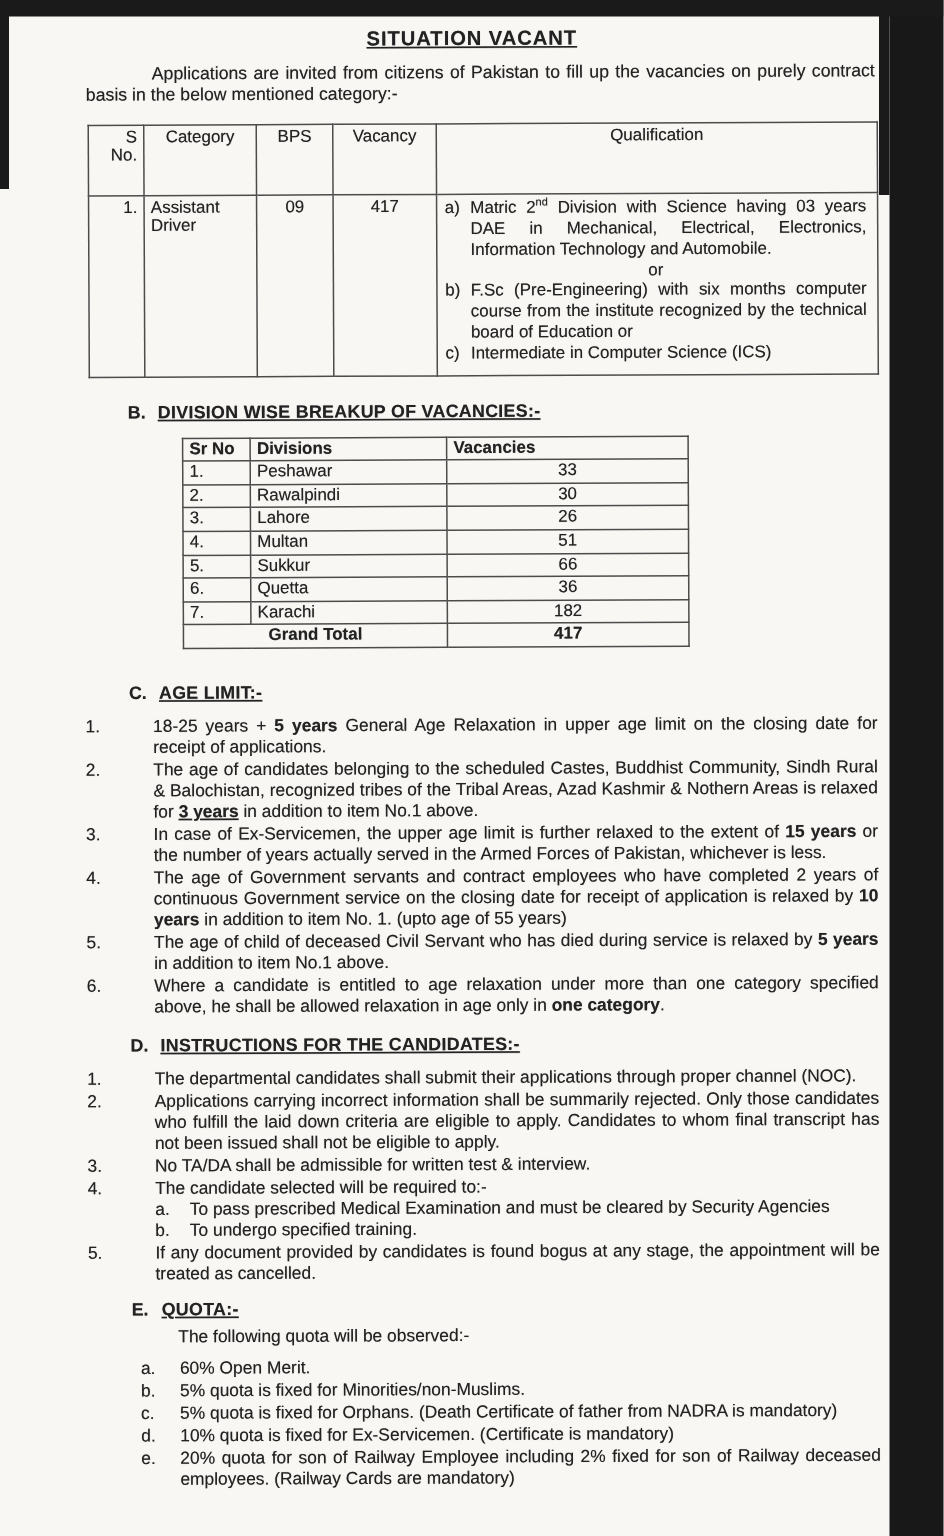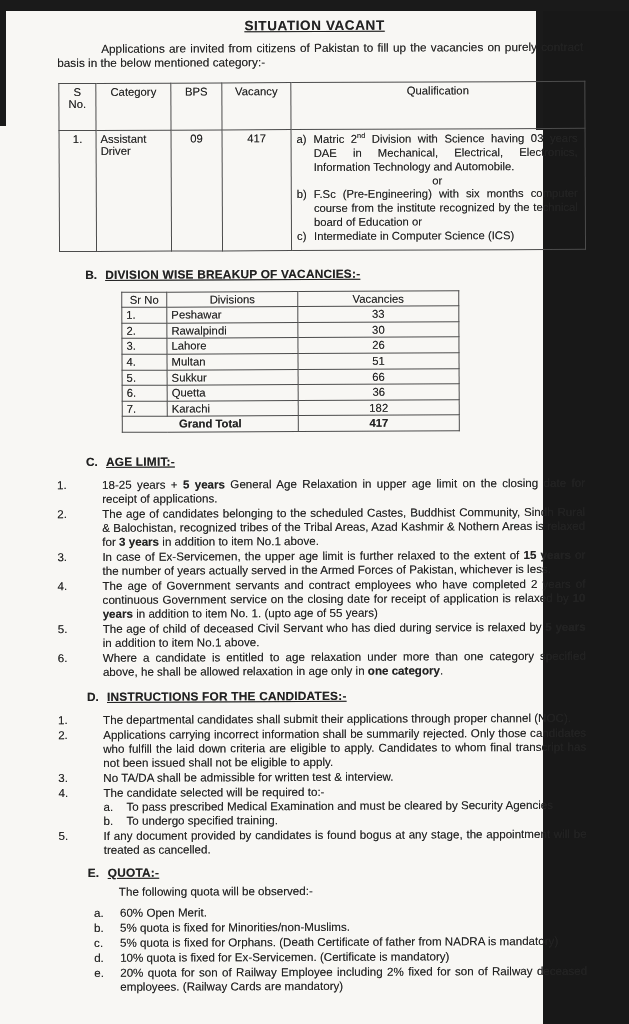--- a/index.html
+++ b/index.html
@@ -3,21 +3,21 @@
 <meta charset="utf-8">
 <style>
   html,body{margin:0;padding:0;}
   body{
     width:629px;height:1024px;overflow:hidden;
     background:#181818;
     font-family:"Liberation Sans",sans-serif;
     -webkit-font-smoothing:antialiased;
   }
   .page{
-    position:relative;width:543px;height:1024px;
+    position:relative;width:593px;height:1024px;
     background:#f8f7f4;
     color:#222;
     text-shadow:0 0 0.5px rgba(50,50,50,.55);
   }
   .scan-bar-top{position:absolute;top:0;left:0;width:629px;height:11px;background:#1a1a1a;}
   .scan-bar-left{position:absolute;top:0;left:0;width:6px;height:126px;background:#1a1a1a;}
   .scan-bar-right{position:absolute;top:0;right:0;width:7px;height:130px;background:#1a1a1a;}
   .content{position:absolute;top:11px;left:0;width:629px;transform:rotate(-0.25deg);transform-origin:50% 0;}
 
   .title{
@@ -28,39 +28,39 @@
   .intro{
     margin:8px 46px 0 57px;
     font-size:11.8px;line-height:14px;text-align:justify;text-indent:44px;
   }
 
   table{border-collapse:collapse;font-size:11.3px;color:#222;}
   td,th{border:1px solid #4c4c4c;padding:2px 4px;font-weight:normal;vertical-align:top;}
 
   .t1{margin:13px 0 0 58px;width:527px;}
   .t1 th{text-align:center;vertical-align:top;height:42px;}
-  .t1 .c-sno{width:28px;text-align:center;}
+  .t1 .c-sno{width:28px;text-align:right;}
   .t1 .c-cat{width:66px;}
   .t1 .c-bps{width:42px;text-align:center;margin-top:32px;}
   .t1 .c-vac{width:60px;text-align:center;margin-top:36px;}
   .t1 .c-qual{padding:3px 7px 6px 5px;}
   .q-item{display:flex;line-height:13.8px;}
   .q-label{flex:0 0 17px;}
   .q-text{flex:1;text-align:justify;}
   .q-or{text-align:center;line-height:14px;}
 
   .sec-head{margin:0 0 0 84px;font-size:11.9px;font-weight:bold;}
   .sec-head .letter{display:inline-block;width:20px;}
   .sec-head .htxt{text-decoration:underline;letter-spacing:.2px;}
 
   .t2{margin:10px 0 0 120px;width:338px;}
   .t2 td,.t2 th{padding:1px 4px;line-height:12.6px;}
   .t2 .c2-sno{width:36px;}
   .t2 .c2-div{width:122px;}
-  .t2 th{text-align:center;}
+  .t2 th{text-align:left;font-weight:bold;}
   .t2 .d-name{}
   .t2 .d-num{text-align:center;margin-left:11px;}
   .t2 .total-label{text-align:center;font-weight:bold;}
   .t2 .total-val{text-align:center;font-weight:bold;}
 
   .num-list{margin:9px 46px 0 55px;font-size:11.6px;line-height:14px;}
   .num-list .item{display:flex;margin-bottom:1px;}
   .num-list .num{flex:0 0 45px;}
   .num-list .txt{flex:1;text-align:justify;}
   .sub-item{display:flex;}
@@ -183,21 +183,21 @@
       <span class="letter">C.</span><span class="htxt">AGE LIMIT:-</span>
     </div>
 
     <div class="num-list">
       <div class="item">
         <span class="num">1.</span>
         <div class="txt"><span>18-25 years + </span><span style="font-weight: bold;">5 years</span><span> General Age Relaxation in upper age limit on the closing date for receipt of applications.</span></div>
       </div>
       <div class="item">
         <span class="num">2.</span>
-        <div class="txt"><span>The age of candidates belonging to the scheduled Castes, Buddhist Community, Sindh Rural &amp; Balochistan, recognized tribes of the Tribal Areas, Azad Kashmir &amp; Nothern Areas is relaxed for </span><span style="font-weight: bold;">3 years</span><span> in addition to item No.1 above.</span></div>
+        <div class="txt"><span>The age of candidates belonging to the scheduled Castes, Buddhist Community, Sindh Rural &amp; Balochistan, recognized tribes of the Tribal Areas, Azad Kashmir &amp; Nothern Areas is relaxed for </span><span style="font-weight: bold; text-decoration: underline;">3 years</span><span> in addition to item No.1 above.</span></div>
       </div>
       <div class="item">
         <span class="num">3.</span>
         <div class="txt"><span>In case of Ex-Servicemen, the upper age limit is further relaxed to the extent of </span><span style="font-weight: bold;">15 years</span><span> or the number of years actually served in the Armed Forces of Pakistan, whichever is less.</span></div>
       </div>
       <div class="item">
         <span class="num">4.</span>
         <div class="txt"><span>The age of Government servants and contract employees who have completed 2 years of continuous Government service on the closing date for receipt of application is relaxed by </span><span style="font-weight: bold;">10 years</span><span> in addition to item No. 1. (upto age of 55 years)</span></div>
       </div>
       <div class="item">

